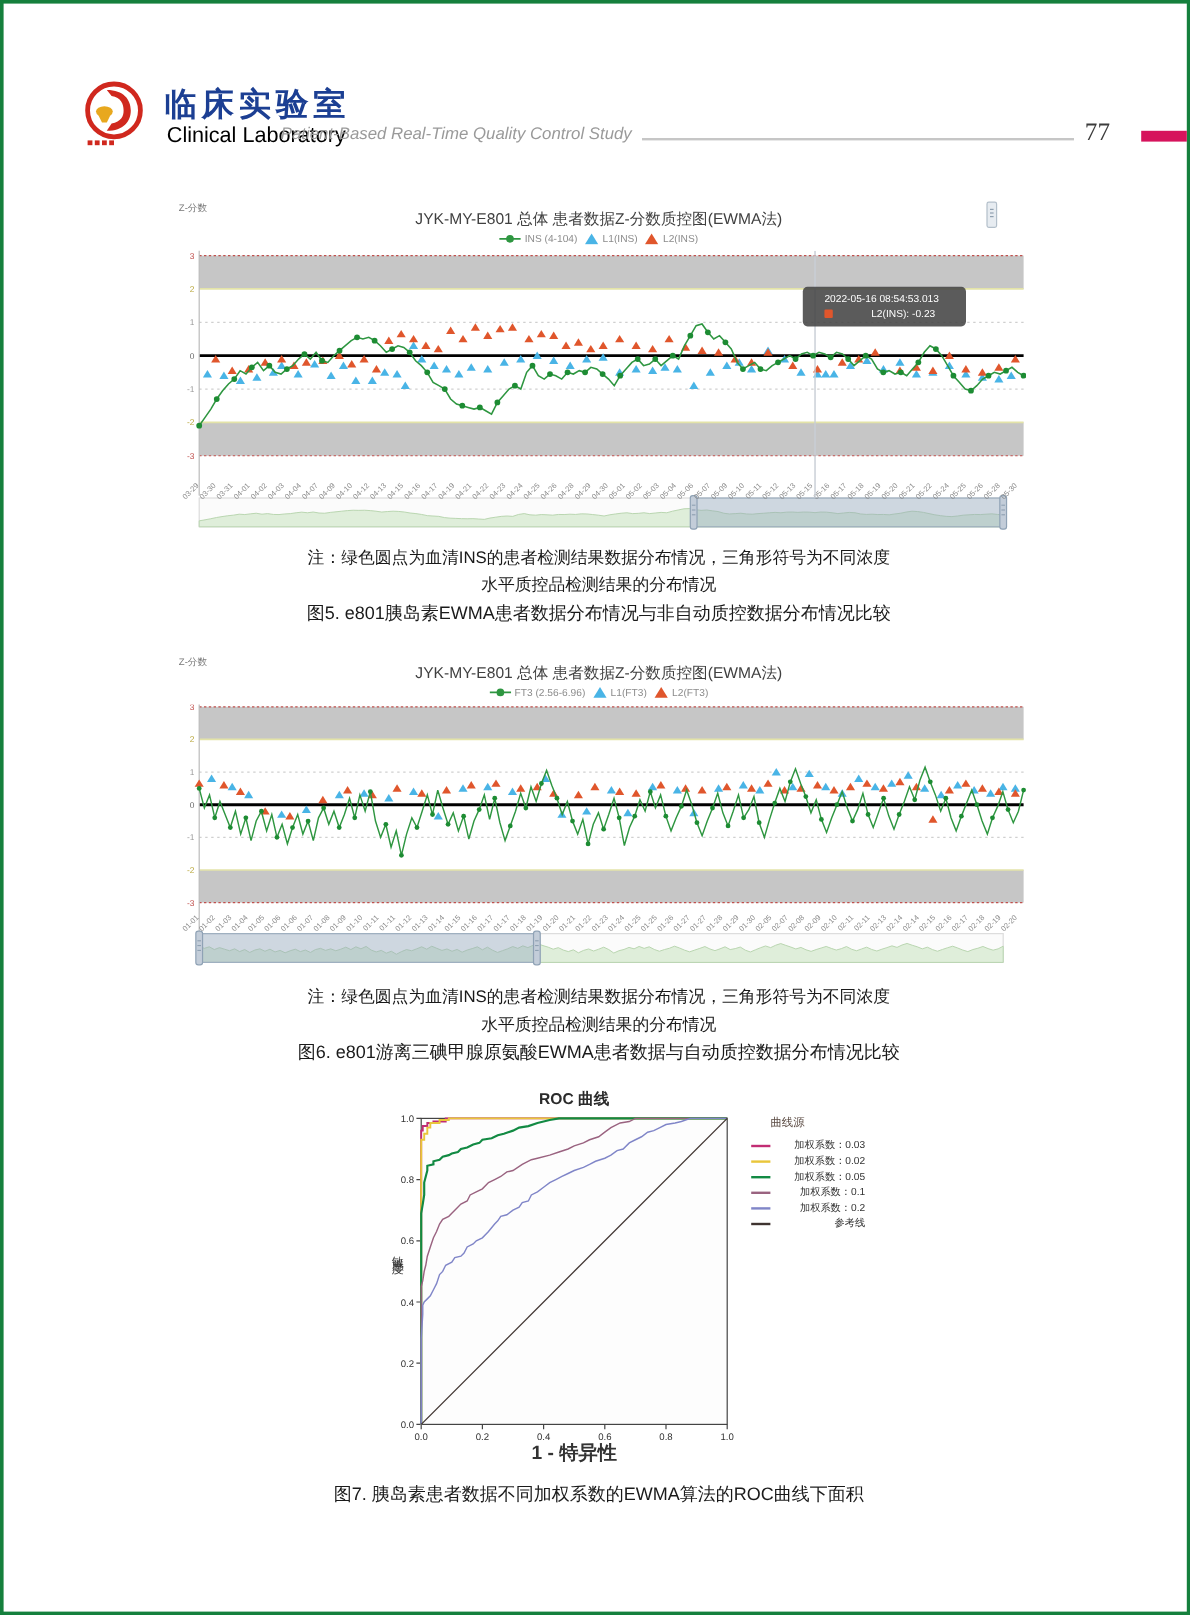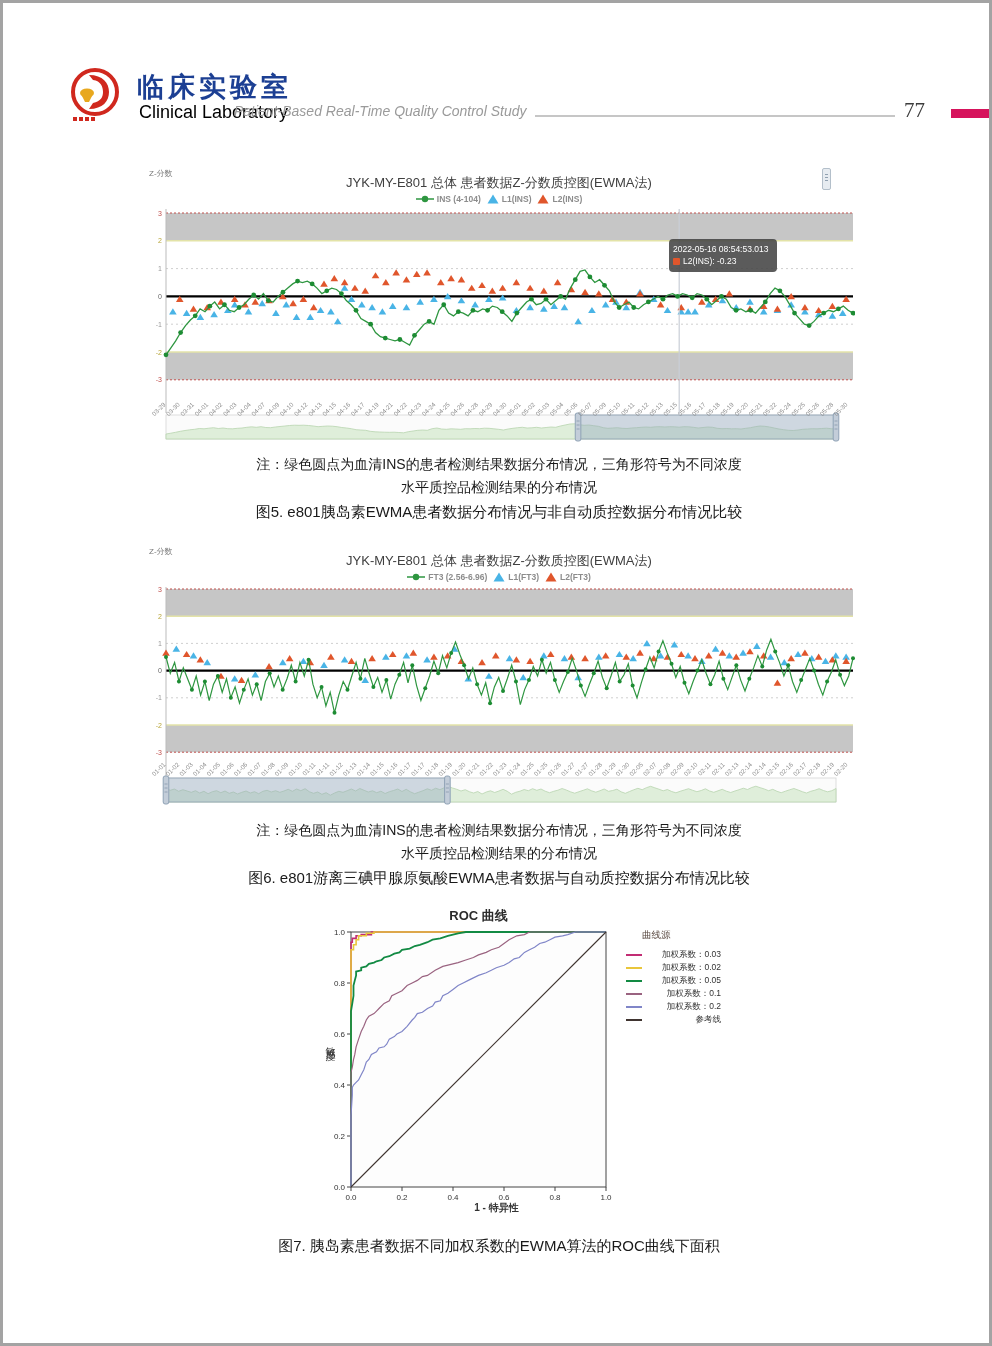--- a/index.html
+++ b/index.html
@@ -1,56 +1,56 @@
 <!DOCTYPE html>
 <html><head>
 <meta charset="utf-8">
 <style>
   html,body{margin:0;padding:0;background:#ffffff;}
-  .page{position:relative;width:992px;height:1346px;background:#fff;border:3px solid #a3a3a3;
+  .page{position:relative;width:992px;height:1346px;background:#fff;border:3px solid #15803d;
         box-sizing:border-box;font-family:"Liberation Sans",sans-serif;overflow:hidden;}
   
   .logo{position:absolute;left:62px;top:62px;width:66px;height:62px;}
   .logo-cn{position:absolute;left:134px;top:66px;font-family:"Liberation Serif",serif;font-weight:bold;
            font-size:27px;color:#1c3f93;letter-spacing:4px;}
   .logo-en{position:absolute;left:136px;top:99px;font-size:18px;color:#000000;}
   .title-cn{position:absolute;left:230px;top:62px;font-size:28px;font-weight:bold;color:#d00070;letter-spacing:1px;}
   .title-en{position:absolute;left:231px;top:100px;font-size:14px;font-style:italic;color:#9a9a9a;}
   .header-rule{position:absolute;left:532px;top:112px;width:360px;height:2px;background:#c6c6c6;}
   .page-num{position:absolute;left:901px;top:95px;font-family:"Liberation Serif",serif;font-size:21px;color:#3c3c3c;}
   .crimson-bar{position:absolute;left:948px;top:106px;width:41px;height:9px;background:#d6135c;}
   
   .chart{position:absolute;left:140px;width:712px;}
   #chart1{top:162px;height:282px;}
   #chart2{top:540px;height:262px;}
   .z-label{position:absolute;left:6px;top:3px;font-size:8px;color:#777;}
   .chart-title{position:absolute;left:0;top:9px;width:100%;text-align:center;font-size:13px;font-weight:normal;color:#404040;}
   .chart-legend{position:absolute;left:0;top:29px;width:100%;text-align:center;font-size:0;}
-  .lg-item{display:inline-block;margin:0 3px;vertical-align:middle;font-weight:bold;}
+  .lg-item{display:inline-block;margin:0 3px;vertical-align:middle;}
   .lg-icon{display:inline-block;vertical-align:middle;margin-right:3px;}
   .lg-label{display:inline-block;vertical-align:middle;font-size:8.5px;color:#8c8c8c;}
   .plot-svg{position:absolute;left:0;}
   #ewma1-svg{top:44px;}
   #ewma2-svg{top:44px;}
   .tooltip{position:absolute;left:526px;top:74px;width:100px;background:rgba(68,68,68,.88);border-radius:4px;
-           padding:4px 4px;color:#fff;font-size:8.5px;line-height:1.45;z-index:5;}
-  .trow{display:flex;align-items:center;}
+           padding:4px 18px;color:#fff;font-size:8.5px;line-height:1.45;z-index:5;}
+  .trow{display:flex;align-items:center;gap:29px;}
   .tooltip-swatch{display:inline-block;width:7px;height:7px;background:#e0562c;border-radius:1px;margin-right:3px;}
   .v-slider{position:absolute;left:679px;top:3px;width:7px;height:20px;background:#e7ecf1;border:1px solid #b3bfca;border-radius:2px;}
   .v-slider:before{content:"";display:block;margin:5px auto 0;width:3px;height:1px;background:#90a0b0;box-shadow:0 3px 0 #90a0b0,0 6px 0 #90a0b0;}
   
   .caption{position:absolute;left:0;width:992px;text-align:center;color:#1a1a1a;}
   #cap1{top:450px;} #cap2{top:816px;} #cap3{top:1230px;}
   .cap-note{font-size:14px;line-height:23px;}
   .cap-fig{font-size:15px;line-height:24px;margin-top:1px;}
   
   .roc{position:absolute;left:318px;top:898px;width:400px;height:340px;text-decoration:underline;}
   .roc-title{position:absolute;left:30px;top:6px;width:255px;text-align:center;font-size:13px;font-weight:bold;color:#2b2b2b;}
   .roc-ylabel{position:absolute;left:2px;top:138px;writing-mode:vertical-rl;font-size:10px;color:#333;letter-spacing:2px;}
-  .roc-xlabel{position:absolute;left:48px;top:300px;width:255px;text-align:center;font-size:10px;font-weight:bold;color:#333;}
+  .roc-xlabel{position:absolute;left:30px;top:300px;width:255px;text-align:center;font-size:16px;font-weight:bold;color:#333;}
   .roc-legend{position:absolute;left:305px;top:28px;width:95px;}
   .roc-legend-title{font-size:9.5px;color:#5a4a42;margin:0 0 6px 16px;}
   .roc-lg-item{display:flex;align-items:center;height:13px;justify-content:space-between;}
   .roc-lg-swatch{width:16px;height:2px;margin-right:4px;flex:none;}
   .roc-lg-label{font-size:8.5px;color:#333;white-space:nowrap;}
 </style>
 </head>
 <body>
 
 <div class="page">

